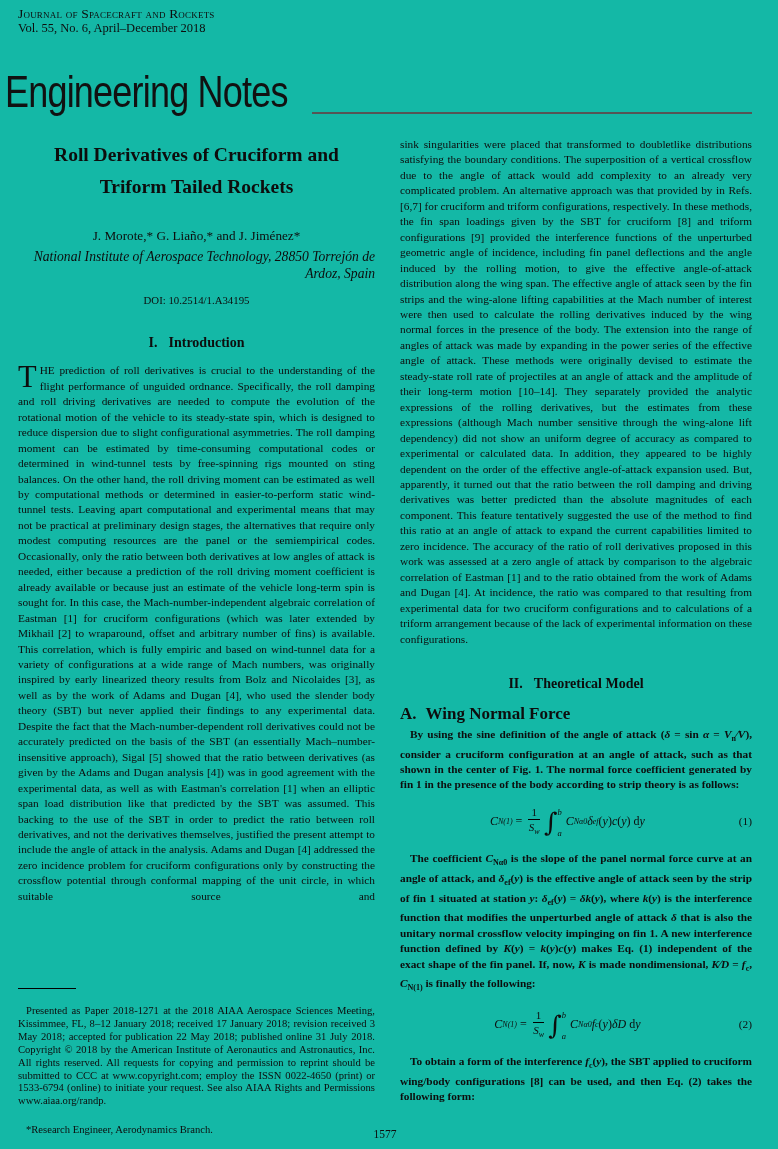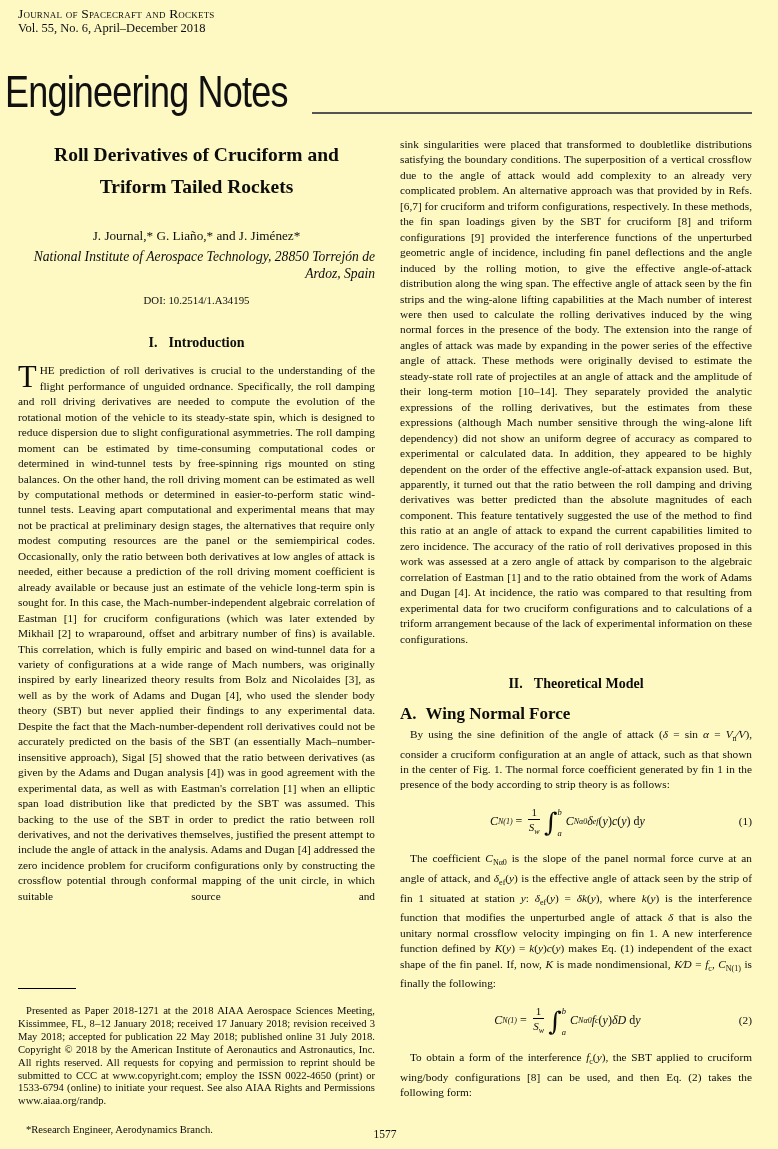--- a/index.html
+++ b/index.html
@@ -1,17 +1,17 @@
 <!DOCTYPE html>
 <html><head>
 <meta charset="utf-8">
 <style>
   html,body{margin:0;padding:0;background:#e8e8e8;}
   .page{
-    position:relative;width:778px;height:1149px;background:#fef9c3;
+    position:relative;width:778px;height:1149px;background:#14b8a6;
     font-family:"Liberation Serif",serif;color:#0d0d0d;overflow:hidden;
     margin:0 auto;
   }
   
   .jheader{position:absolute;left:18px;top:6px;line-height:15px;}
   .jname{font-variant:small-caps;font-size:13.5px;letter-spacing:.2px;}
   .jvol{font-size:12.5px;}
   
   .banner{position:absolute;left:5px;top:66px;height:52px;text-align:right;}
   .banner-text{
@@ -32,21 +32,21 @@
   
   .sec-head{font-size:14px;font-weight:bold;text-align:center;margin:0;}
   .sec-head .hnum{margin-right:11px;}
   .sec1{margin-top:26px;}
   .sec2{margin-top:29px;}
   .sub-head{font-size:17px;font-weight:bold;text-align:left;margin-top:15px;}
   .sub-head .hnum{margin-right:9px;}
   
   p{margin:0;}
   .intro-p{margin-top:13px;text-align-last:justify;}
-  .indent{text-indent:10px;}
+  .indent{text-indent:10px;font-weight:bold;}
   .mt6{margin-top:5px;}
   .dropcap{float:left;font-size:30.5px;line-height:26px;margin:1px 3px 0 0;}
   
   .footnote{position:absolute;left:18px;top:988px;width:357px;font-size:10.6px;line-height:12.9px;text-align:justify;}
   .fn-rule{width:58px;height:1px;background:#000;margin-bottom:4px;}
   .footnote p{text-indent:8px;margin-top:16px;}
   
   .eq-row{display:flex;align-items:center;margin:13px 0;}
   .eq-body{flex:1;display:flex;align-items:center;justify-content:center;font-size:12px;}
   .eq-num{font-size:11.3px;margin-left:4px;}
@@ -74,21 +74,21 @@
     <div class="jvol">Vol. 55, No. 6, April–December 2018</div>
   </div>
 
   <div class="banner">
     <span class="banner-text">Engineering Notes</span>
   </div>
   <div class="banner-rule"></div>
 
   <div class="col col-left">
     <div class="atitle">Roll Derivatives of Cruciform and Triform Tailed Rockets</div>
-    <div class="authors">J. Journal,* G. Liaño,* and J. Jiménez*</div>
+    <div class="authors">J. Morote,* G. Liaño,* and J. Jiménez*</div>
     <div class="affil">National Institute of Aerospace Technology, 28850 Torrejón de Ardoz, Spain</div>
     <div class="doi">DOI: 10.2514/1.A34195</div>
 
     <h2 class="sec-head sec1"><span class="hnum">I.</span><span>Introduction</span></h2>
 
     <p class="intro-p"><span class="dropcap">T</span><span>HE prediction of roll derivatives is crucial to the understanding of the flight performance of unguided ordnance. Specifically, the roll damping and roll driving derivatives are needed to compute the evolution of the rotational motion of the vehicle to its steady-state spin, which is designed to reduce dispersion due to slight configurational asymmetries. The roll damping moment can be estimated by time-consuming computational codes or determined in wind-tunnel tests by free-spinning rigs mounted on sting balances. On the other hand, the roll driving moment can be estimated as well by computational methods or determined in easier-to-perform static wind-tunnel tests. Leaving apart computational and experimental means that may not be practical at preliminary design stages, the alternatives that require only modest computing resources are the panel or the semiempirical codes. Occasionally, only the ratio between both derivatives at low angles of attack is needed, either because a prediction of the roll driving moment coefficient is already available or because just an estimate of the vehicle long-term spin is sought for. In this case, the Mach-number-independent algebraic correlation of Eastman [1] for cruciform configurations (which was later extended by Mikhail [2] to wraparound, offset and arbitrary number of fins) is available. This correlation, which is fully empiric and based on wind-tunnel data for a variety of configurations at a wide range of Mach numbers, was originally inspired by early linearized theory results from Bolz and Nicolaides [3], as well as by the work of Adams and Dugan [4], who used the slender body theory (SBT) but never applied their findings to any experimental data. Despite the fact that the Mach-number-dependent roll derivatives could not be accurately predicted on the basis of the SBT (an essentially Mach–number-insensitive approach), Sigal [5] showed that the ratio between derivatives (as given by the Adams and Dugan analysis [4]) was in good agreement with the experimental data, as well as with Eastman's correlation [1] when an elliptic span load distribution like that predicted by the SBT was assumed. This backing to the use of the SBT in order to predict the ratio between roll derivatives, and not the derivatives themselves, justified the present attempt to include the angle of attack in the analysis. Adams and Dugan [4] addressed the zero incidence problem for cruciform configurations only by constructing the crossflow potential through conformal mapping of the unit circle, in which suitable source and</span></p>
   </div>
 
   <div class="footnote">
     <div class="fn-rule"></div>

